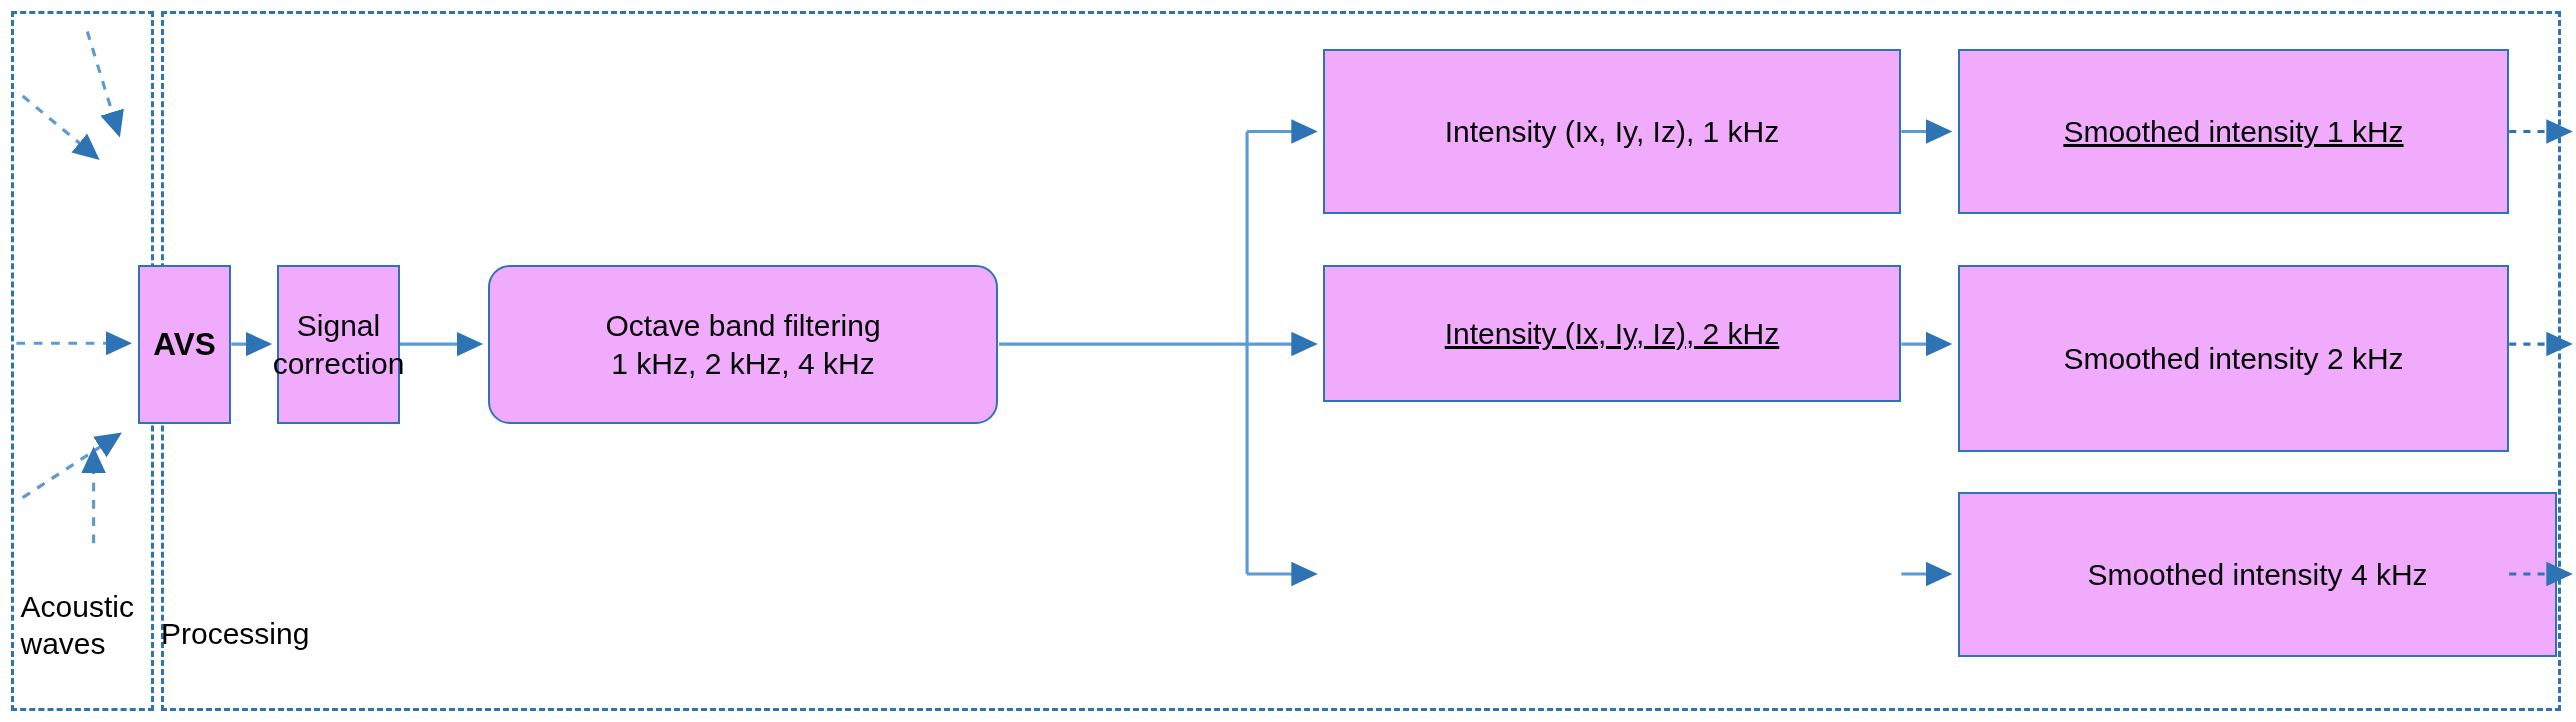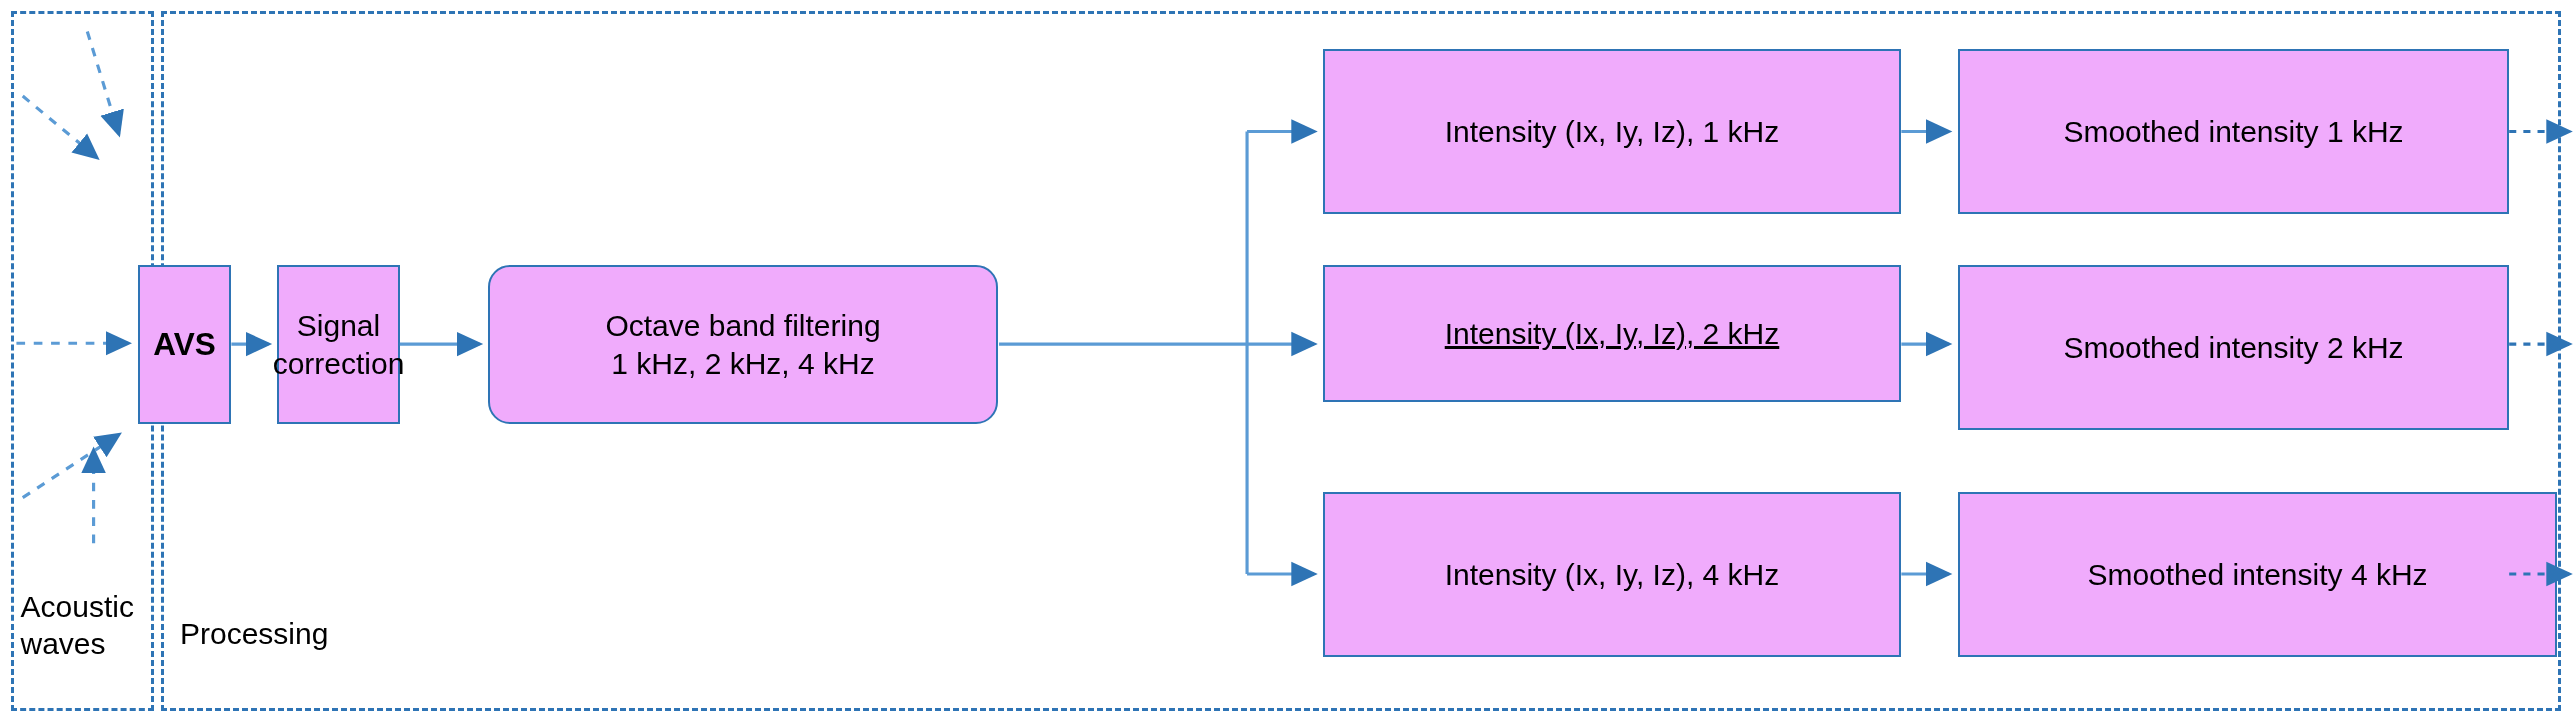--- a/index.html
+++ b/index.html
@@ -65,36 +65,35 @@
 </head>
 <body>
 
 <div id="canvas">
 
   <div class="group-box" style="left:11px; top:11px; width:143px; height:700px;"></div>
   <div class="group-label" style="left:20.5px; top:589px; width:134px;">Acoustic
 waves</div>
 
   <div class="group-box" style="left:161px; top:11px; width:2400px; height:700px;"></div>
-  <div class="group-label" style="left:180px; top:616px; width:236px;">Processing</div>
+  <div class="group-label" style="left:161px; top:616px; width:236px;">Processing</div>
 
   <div class="pbox avs" style="left:138px; top:265px; width:93px; height:159px;">AVS</div>
 
   <div class="pbox" style="left:277px; top:265px; width:123px; height:159px;">Signal
 correction</div>
 
   <div class="pbox" style="left:488px; top:265px; width:510px; height:159px;border-radius:22px;">Octave band filtering
 1 kHz, 2 kHz, 4 kHz</div>
 
   <div class="pbox" style="left:1323px; top:49px; width:578px; height:165px;">Intensity (Ix, Iy, Iz), 1 kHz</div>
   <div class="pbox" style="left:1323px; top:265px; width:578px; height:137px;text-decoration:underline;">Intensity (Ix, Iy, Iz), 2 kHz</div>
-  <div class="pbox" style="left:1323px; top:492px; width:578px; height:165px;">Intensity (Ix, Iy, Iz), 4 kHz</div>
 
-  <div class="pbox" style="left:1958px; top:49px; width:551px; height:165px;">Smoothed intensity 1 kHz</div>
-  <div class="pbox" style="left:1958px; top:265px; width:551px; height:165px;">Smoothed intensity 2 kHz</div>
+  <div class="pbox" style="left:1958px; top:49px; width:551px; height:165px;text-decoration:underline;">Smoothed intensity 1 kHz</div>
+  <div class="pbox" style="left:1958px; top:265px; width:551px; height:187px;">Smoothed intensity 2 kHz</div>
   <div class="pbox" style="left:1958px; top:492px; width:599px; height:165px;">Smoothed intensity 4 kHz</div>
 
   <svg id="wires" viewBox="0 0 3270 917" xmlns="http://www.w3.org/2000/svg">
     <defs>
       <marker id="arrowSolid" markerWidth="9" markerHeight="9" refX="7.2" refY="4.5" orient="auto" markerUnits="strokeWidth">
         <path d="M0,0.6 L8.4,4.5 L0,8.4 z" fill="#2E74B5"></path>
       </marker>
       <marker id="arrowDash" markerWidth="9" markerHeight="9" refX="7.2" refY="4.5" orient="auto" markerUnits="strokeWidth">
         <path d="M0,0.6 L8.4,4.5 L0,8.4 z" fill="#2E74B5"></path>
       </marker>

